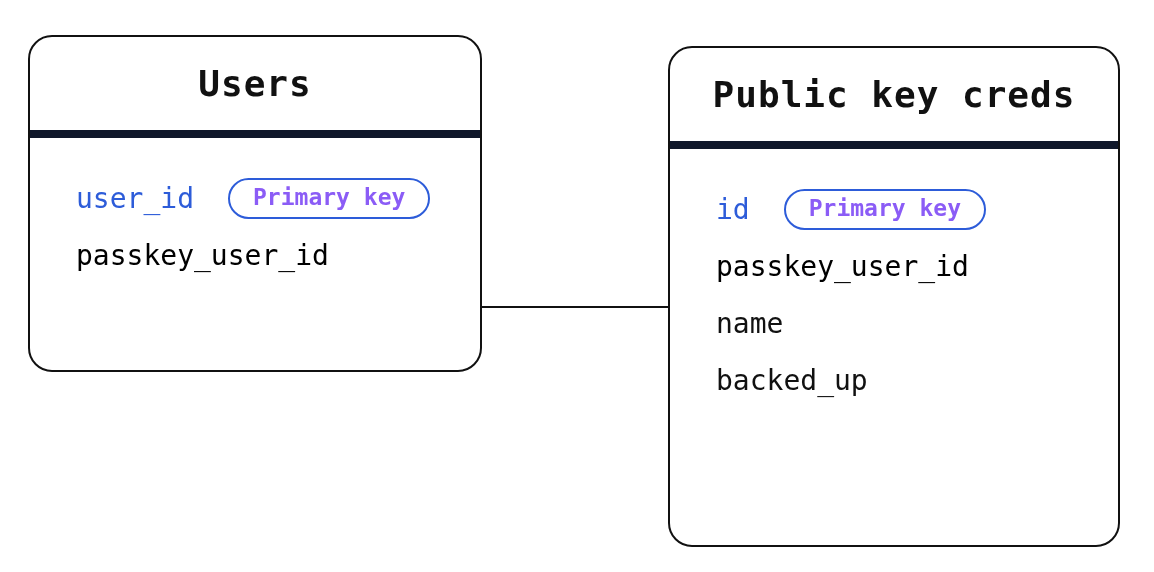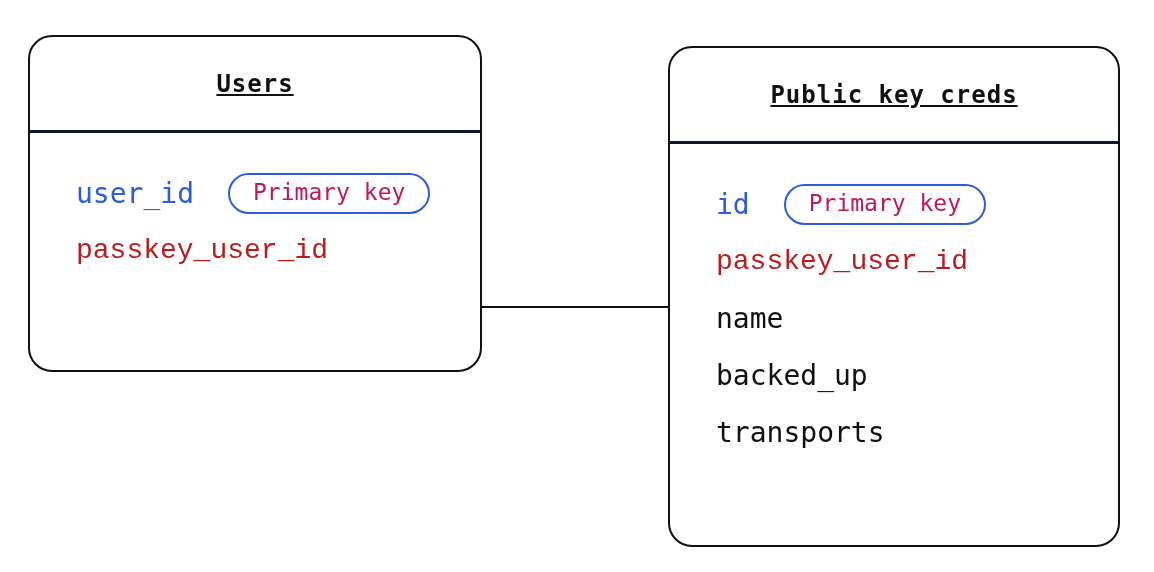--- a/index.html
+++ b/index.html
@@ -30,57 +30,56 @@
     height: 337px;
   }
   .er-table--creds {
     left: 668px;
     top: 46px;
     width: 452px;
     height: 501px;
   }
   .er-table__header {
     height: 93px;
-    border-bottom: 3px solid #0f172a;
+    border-bottom: 8px solid #0f172a;
     display: flex;
     align-items: center;
     justify-content: center;
-    font-size: 24px;
+    font-size: 36px;
     font-weight: bold;
     letter-spacing: 1px;
     white-space: nowrap;
-    text-decoration: underline;
   }
   .er-table__body {
     padding: 32px 0 0 46px;
   }
   .er-row {
     height: 57px;
     display: flex;
     align-items: center;
     white-space: nowrap;
   }
   .er-field {
     font-size: 28px;
     line-height: 1;
   }
   .er-field--blue   { color: #2d5cd9; }
   .er-field--black  { color: #111111; }
-  .er-field--orange { color: #b91c1c; font-family: Liberation Mono, monospace; }
+  .er-field--orange { color: #000000; }
   .er-badge {
     display: inline-flex;
     align-items: center;
     justify-content: center;
     margin-left: 34px;
     padding: 4px 23px 6px 23px;
     border: 2px solid #2d5cd9;
     border-radius: 999px;
-    color: #be185d;
+    color: #8b5cf6;
     font-size: 23px;
-    font-weight: normal;
+    font-weight: bold;
     line-height: 1.2;
   }
   .er-connector {
     position: absolute;
     left: 482px;
     top: 306px;
     width: 186px;
     height: 2px;
     background: #111111;
   }
@@ -114,19 +113,16 @@
       </div>
       <div class="er-row">
         <span class="er-field er-field--orange">passkey_user_id</span>
       </div>
       <div class="er-row">
         <span class="er-field er-field--black">name</span>
       </div>
       <div class="er-row">
         <span class="er-field er-field--black">backed_up</span>
       </div>
-      <div class="er-row">
-        <span class="er-field er-field--black">transports</span>
-      </div>
     </div>
   </div>
 
 </div>
 
 </body></html>

